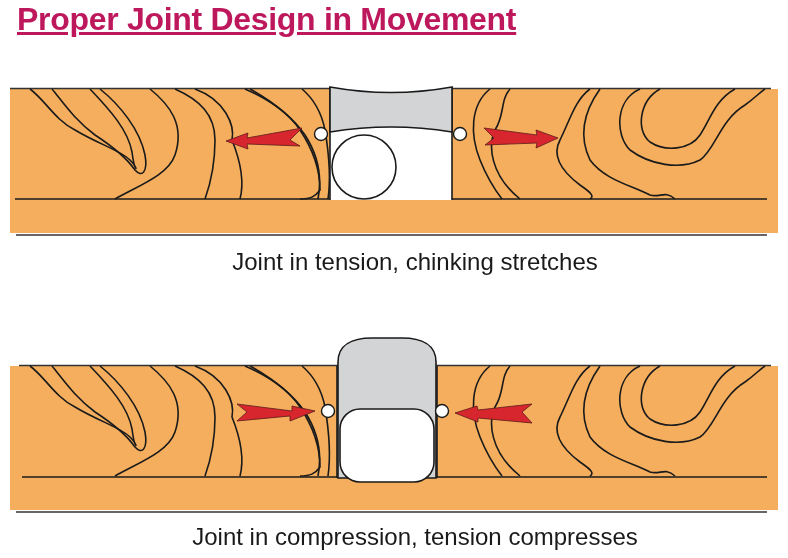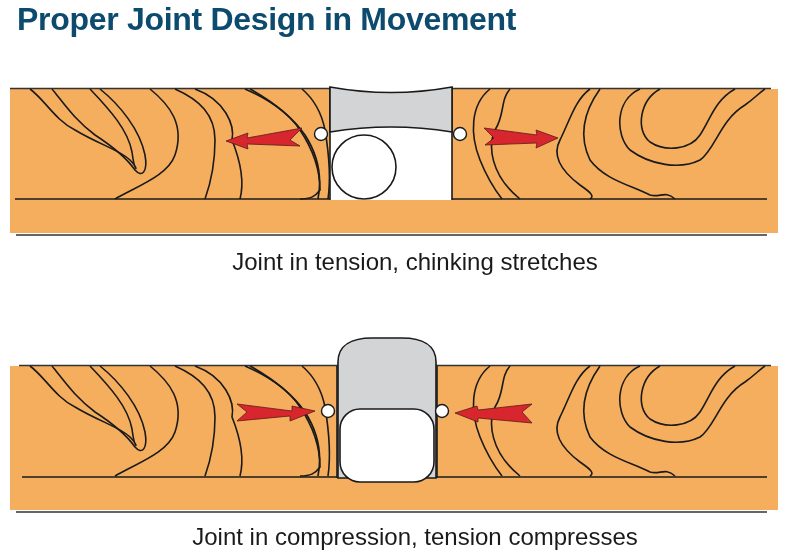--- a/index.html
+++ b/index.html
@@ -1,17 +1,17 @@
 <!DOCTYPE html>
 <html><head>
 <meta charset="utf-8">
 <style>
   html, body { margin: 0; padding: 0; background: #ffffff; }
   body { width: 788px; height: 558px; position: relative; overflow: hidden; font-family: "Liberation Sans", sans-serif; }
-  .title { position: absolute; left: 17px; top: 0px; font-size: 32px; font-weight: bold; color: #0c4a6e; letter-spacing: -0.3px; line-height: 38px; }
+  .title { position: absolute; left: 17px; top: 0px; font-size: 32px; font-weight: bold; color: #be185d; letter-spacing: -0.3px; line-height: 38px; text-decoration: underline; }
   .caption { position: absolute; left: 0; width: 788px; text-align: center; font-size: 24px; color: #1a1a1a; line-height: 28px; padding-left: 21px; }
   .cap-top { top: 248px; }
   .cap-bottom { top: 523px; }
   svg.diagram { position: absolute; left: 0; top: 0; }
 </style>
 </head>
 <body>
 
 <div class="title">Proper Joint Design in Movement</div>
 

